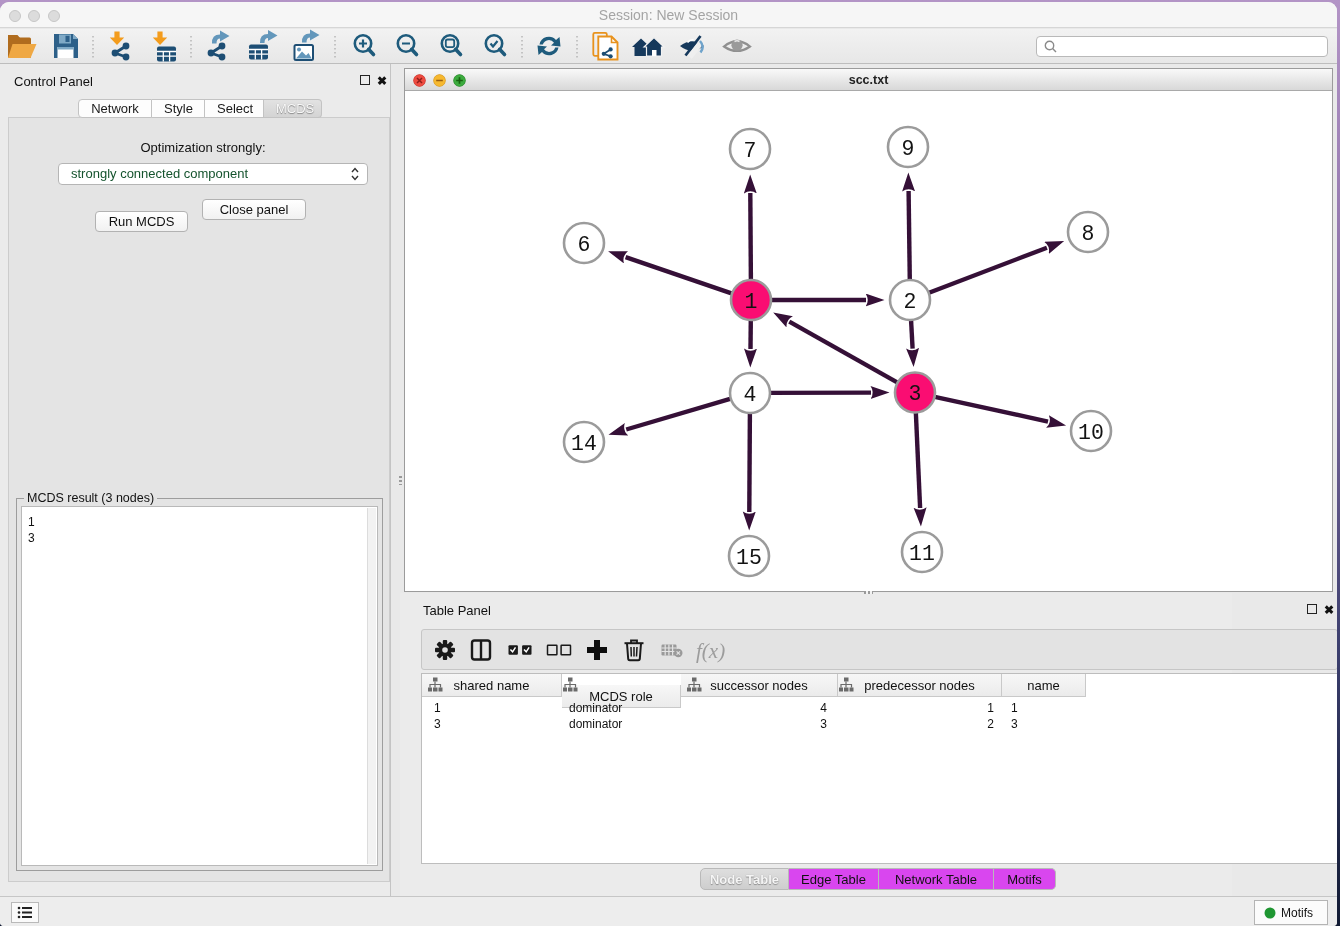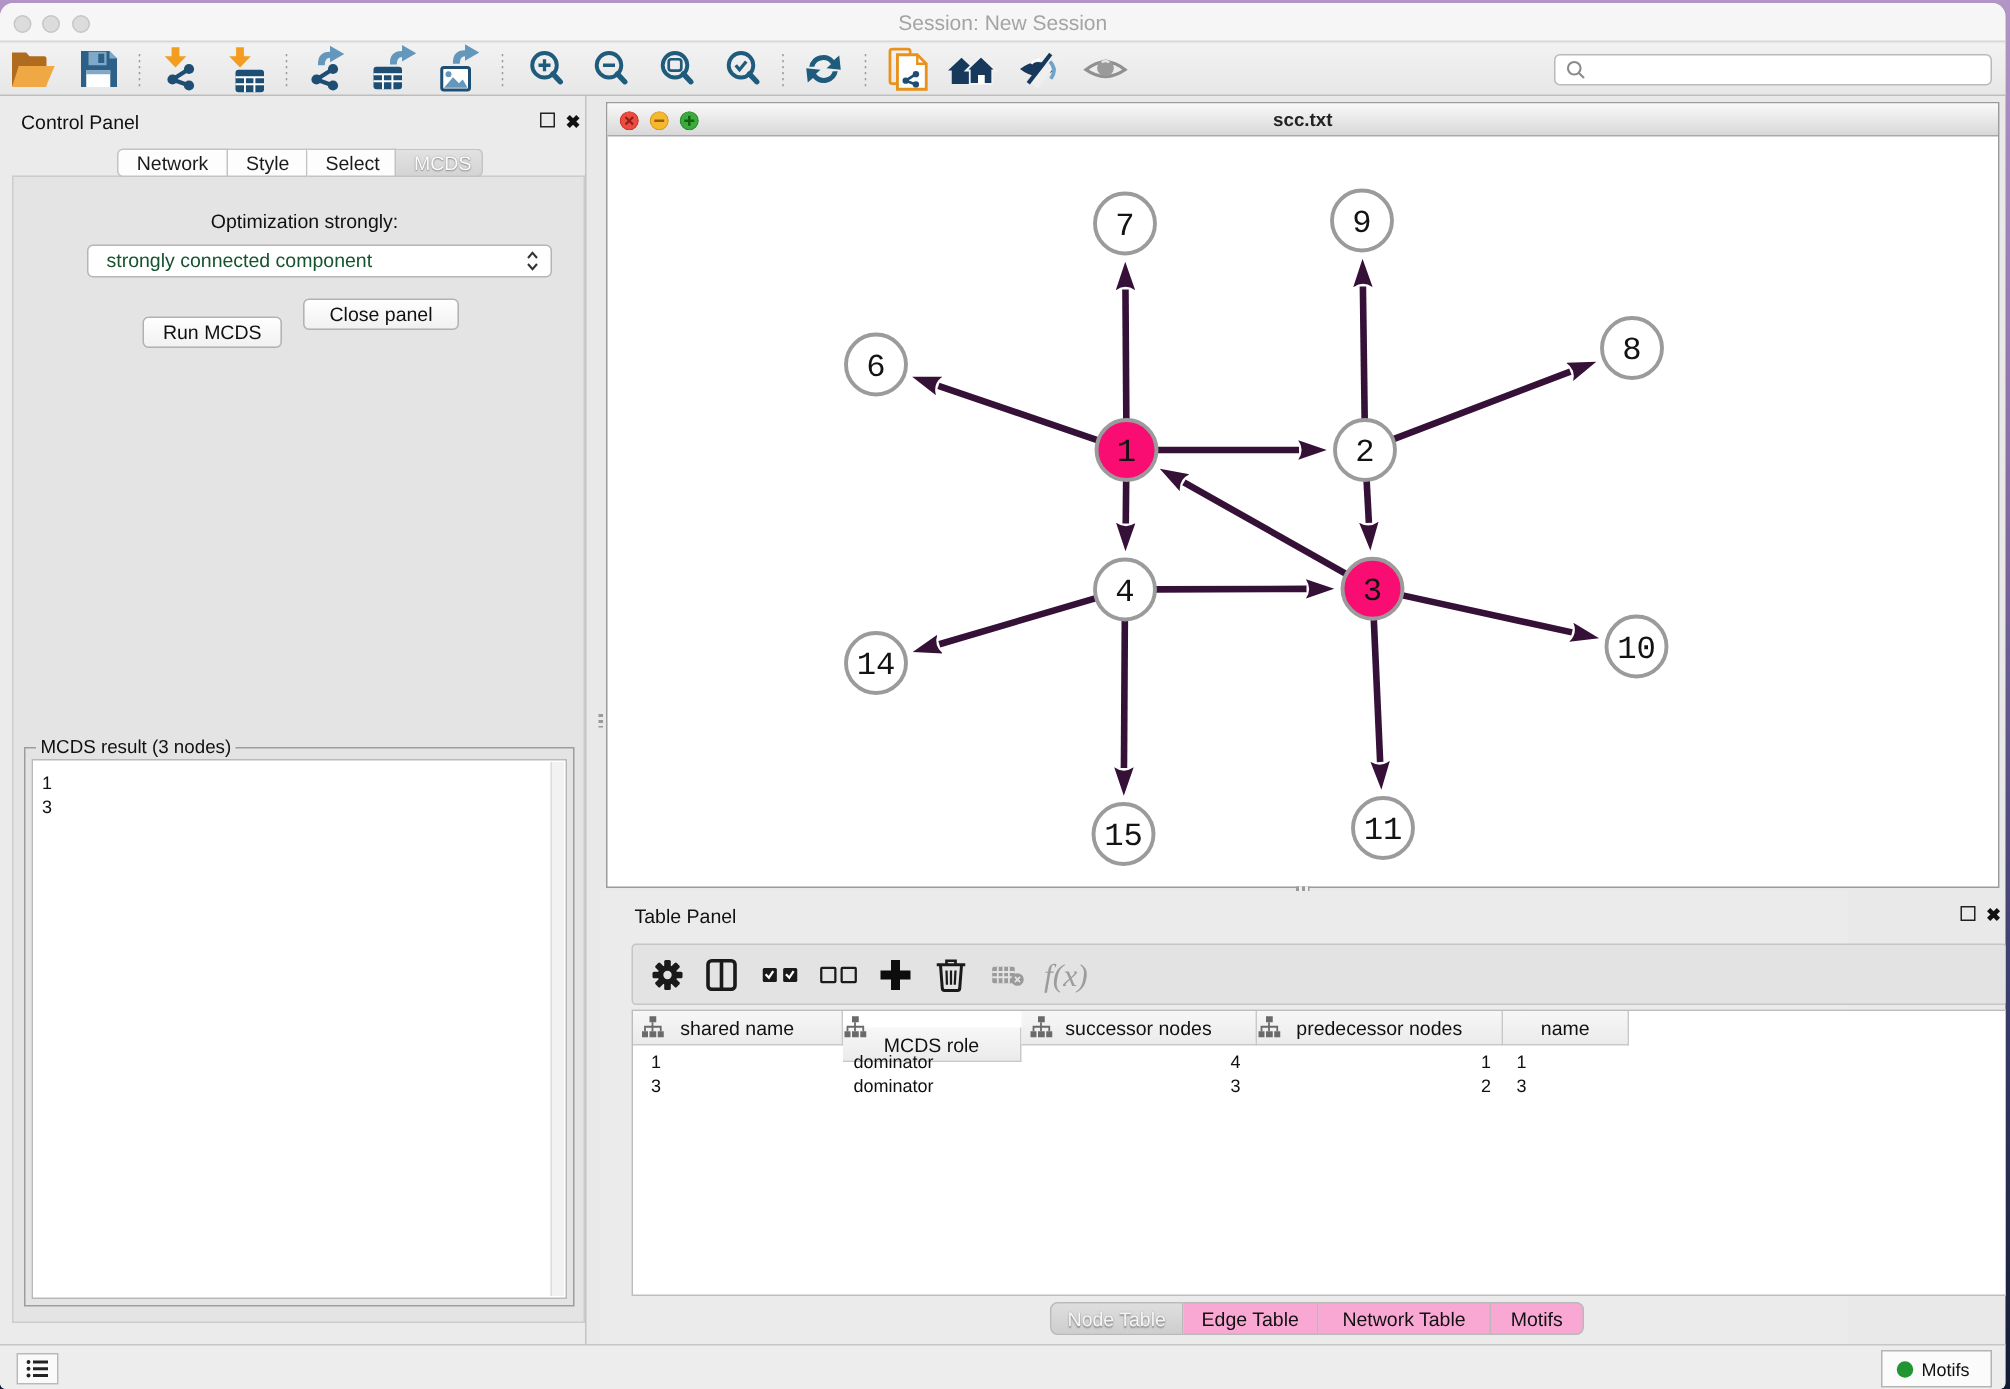--- a/index.html
+++ b/index.html
@@ -38,21 +38,21 @@
 .mac { position:absolute; top:4.5px; width:13px; height:13px; border-radius:50%; }
 #graph { position:absolute; left:0; top:23px; }
 
 #tpanel { position:absolute; left:400px; top:591px; width:832px; height:303px; background:#ebebeb; }
 #tpanel .hdr { position:absolute; left:23px; top:10px; font-size:13px; color:#111; }
 #ttoolbar { position:absolute; left:21px; top:36px; width:917px; height:41px; background:#e3e3e3; border:1px solid #c6c6c6; border-radius:3px; }
 #ttable { position:absolute; left:21px; top:80px; width:917px; height:191px; background:#fff; border:1px solid #bdbdbd; }
 .th { position:absolute; top:0; height:23px; background:linear-gradient(#f7f7f7,#ebebeb); border-right:1px solid #c9c9c9; border-bottom:1px solid #c9c9c9; font-size:13px; color:#111; text-align:center; line-height:23px; }
 .td { position:absolute; font-size:12px; color:#111; height:16px; line-height:16px; }
 .btabs { position:absolute; top:275px; left:300px; display:flex; font-size:13px; }
-.btab { background:#f9a8d4; border:1px solid #b9b9b9; border-left:none; color:#111; height:22px; line-height:21px; text-align:center; }
+.btab { background:#d946ef; border:1px solid #b9b9b9; border-left:none; color:#111; height:22px; line-height:21px; text-align:center; }
 .btab.first { border-left:1px solid #b9b9b9; border-radius:5px 0 0 5px; }
 .btab.last { border-radius:0 5px 5px 0; }
 .btab.sel { background:linear-gradient(#dedede,#cecece); color:#f5f5f5; text-shadow:0 0 1px #9a9a9a, 0 1px 1px #8f8f8f; }
 
 #statusbar { position:absolute; left:0; top:894px; width:1337px; height:30px; background:#ededed; border-top:1px solid #c6c6c6; }
 #listbtn { position:absolute; left:11px; top:5px; width:28px; height:21px; background:#fafafa; border:1px solid #b9b9b9; }
 #membtn { position:absolute; left:1254px; top:3px; width:74px; height:25px; background:#fbfbfb; border:1px solid #b4b4b4; font-size:12px; color:#111; }
 </style>
 </head>
 <body>
@@ -382,21 +382,21 @@
       <div class="td" style="left:259px; top:26px; width:146px; text-align:right;">4</div>
       <div class="td" style="left:416px; top:26px; width:156px; text-align:right;">1</div>
       <div class="td" style="left:589px; top:26px;">1</div>
       <div class="td" style="left:12px; top:42px;">3</div>
       <div class="td" style="left:147px; top:42px;">dominator</div>
       <div class="td" style="left:259px; top:42px; width:146px; text-align:right;">3</div>
       <div class="td" style="left:416px; top:42px; width:156px; text-align:right;">2</div>
       <div class="td" style="left:589px; top:42px;">3</div>
     </div>
     <div class="btabs">
-      <div class="btab first sel" style="width:89px;">Node Table</div>
+      <div class="btab first sel" style="width:89px;font-weight:bold;">Node Table</div>
       <div class="btab" style="width:90px;">Edge Table</div>
       <div class="btab" style="width:115px;">Network Table</div>
       <div class="btab last" style="width:62px;">Motifs</div>
     </div>
   </div>
   <div style="position:absolute;left:399px;top:474px;width:3px;height:9px;background:repeating-linear-gradient(#9a9a9a 0 2px,#e9e9e9 2px 4px);"></div>
   <div style="position:absolute;left:864px;top:589px;width:9px;height:3px;background:repeating-linear-gradient(90deg,#9a9a9a 0 2px,#f2f2f2 2px 4px);"></div>
   <div id="statusbar">
     <div id="listbtn"><svg width="26" height="19" viewBox="0 0 26 19">
           <g fill="#222">

